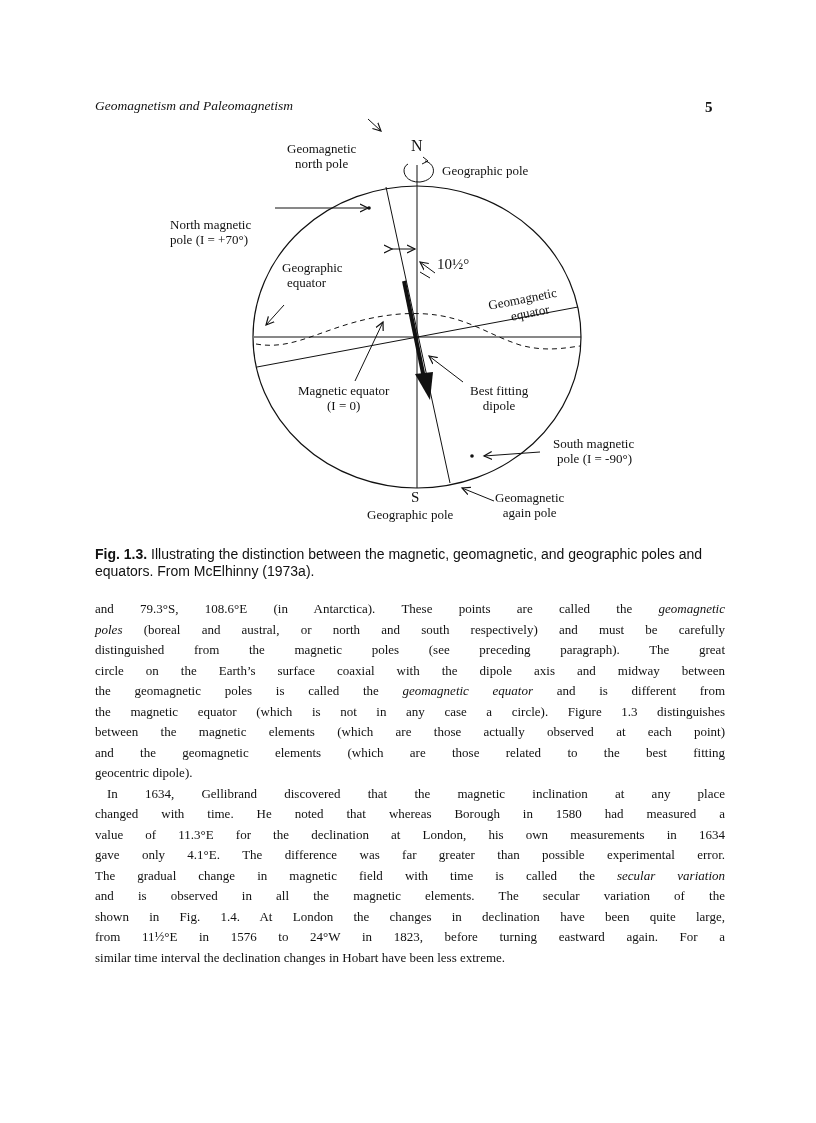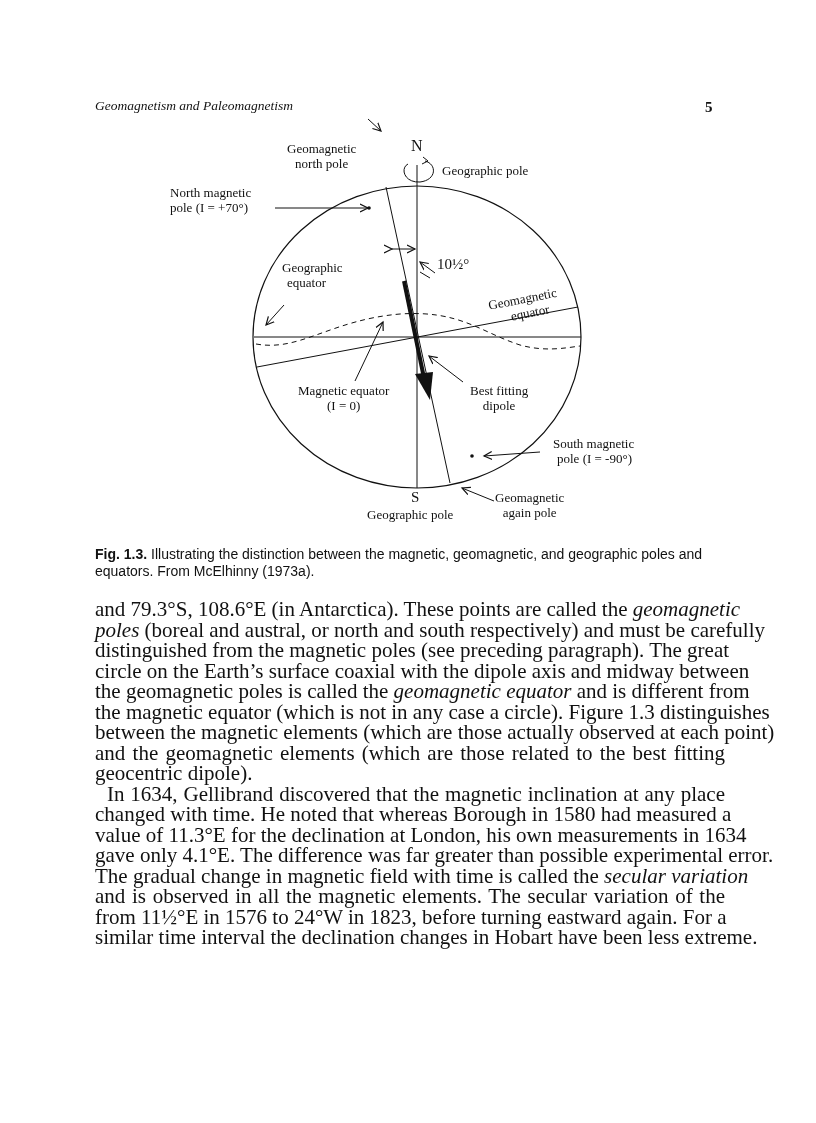--- a/index.html
+++ b/index.html
@@ -5,21 +5,21 @@
   html, body { margin: 0; padding: 0; background: #ffffff; }
   body { width: 816px; height: 1123px; position: relative; overflow: hidden; font-family: "Liberation Serif", serif; color: #111; }
   .running-head { position: absolute; left: 95px; top: 98px; font-style: italic; font-size: 13.5px; }
   .page-number { position: absolute; left: 705px; top: 99px; font-weight: bold; font-size: 15px; }
   .figure { position: absolute; left: 0; top: 0; width: 816px; height: 540px; }
   .figure svg { position: absolute; left: 0; top: 0; }
   .flabel { position: absolute; font-size: 13px; line-height: 15px; color: #111; white-space: nowrap; }
   .flabel.center { text-align: center; }
   .caption { position: absolute; left: 95px; top: 546px; width: 630px; font-family: "Liberation Sans", sans-serif; font-size: 14px; line-height: 17px; }
   .caption b { font-weight: bold; }
-  .body-text { position: absolute; left: 95px; top: 599px; width: 630px; font-size: 21px; line-height: 20.5px; text-align: justify; }
+  .body-text { position: absolute; left: 95px; top: 599px; width: 630px; font-size: 13px; line-height: 20.5px; text-align: justify; }
   .body-text p { margin: 0; }
   .line { display: block; text-align: justify; text-align-last: justify; white-space: nowrap; }
   .line.last { text-align-last: left; }
 </style>
 </head>
 <body>
 
 <div class="running-head">Geomagnetism and Paleomagnetism</div>
 <div class="page-number">5</div>
 
@@ -63,21 +63,21 @@
     <circle cx="472" cy="456" r="1.8" fill="#111"></circle>
     <line x1="494" y1="501" x2="462" y2="488" stroke="#111" stroke-width="1" marker-end="url(#arr)"></line>
   </svg>
 
   <div class="flabel center" style="left:287px;top:141px;">
     <div>Geomagnetic</div>
     <div>north pole</div>
   </div>
   <div class="flabel" style="left:411px;top:138px;font-size:16px;">N</div>
   <div class="flabel" style="left:442px;top:163px;">Geographic pole</div>
-  <div class="flabel" style="left:170px;top:185px;">
+  <div class="flabel" style="left:170px;top:217px;">
     <div>North magnetic</div>
     <div>pole (I = +70°)</div>
   </div>
   <div class="flabel" style="left:437px;top:257px;font-size:15px;">10½°</div>
   <div class="flabel" style="left:282px;top:260px;">
     <div>Geographic</div>
     <div style="padding-left:5px;">equator</div>
   </div>
   <div class="flabel" style="left:487px;top:298px;transform:rotate(-11deg);transform-origin:left top;">
     <div>Geomagnetic</div>
@@ -119,16 +119,17 @@
       <span class="line"><span>and the geomagnetic elements (which are those related to the best fitting</span></span>
       <span class="line last"><span>geocentric dipole).</span></span>
     </p>
   <p id="p2" class="">
       <span class="line" style="padding-left: 12px;"><span>In 1634, Gellibrand discovered that the magnetic inclination at any place</span></span>
       <span class="line"><span>changed with time. He noted that whereas Borough in 1580 had measured a</span></span>
       <span class="line"><span>value of 11.3°E for the declination at London, his own measurements in 1634</span></span>
       <span class="line"><span>gave only 4.1°E. The difference was far greater than possible experimental error.</span></span>
       <span class="line"><span>The gradual change in magnetic field with time is called the </span><i>secular variation</i></span>
       <span class="line"><span>and is observed in all the magnetic elements. The secular variation of the</span></span>
+      <span class="line"><span>shown in Fig. 1.4. At London the changes in declination have been quite large,</span></span>
       <span class="line"><span>from 11½°E in 1576 to 24°W in 1823, before turning eastward again. For a</span></span>
       <span class="line last"><span>similar time interval the declination changes in Hobart have been less extreme.</span></span>
     </p>
 </div>
 
 </body></html>

